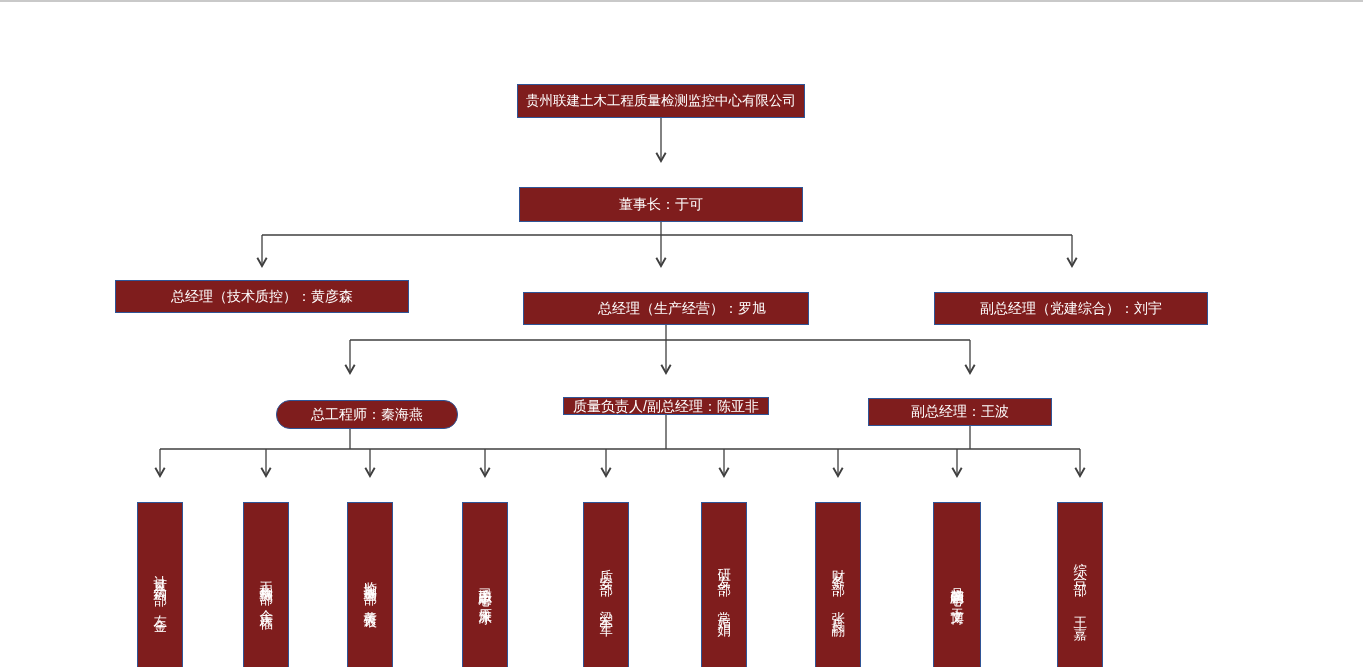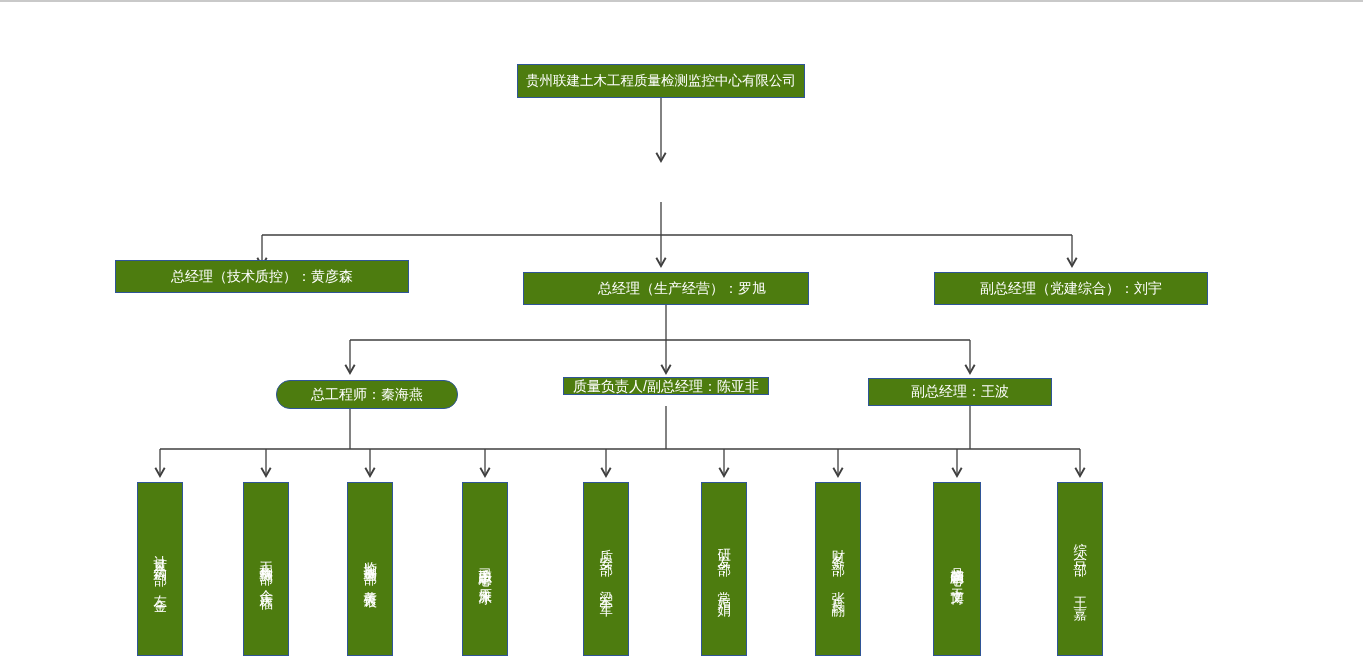--- a/index.html
+++ b/index.html
@@ -14,29 +14,30 @@
     background: #ffffff;
     border-top: 2px solid #c9c9c9;
   }
   .connectors {
     position: absolute; left: 0; top: 0;
     width: 1363px; height: 667px;
     pointer-events: none;
   }
   .node {
     position: absolute;
-    background: #4d7c0f;
+    background: #7f1d1d;
     border: 1.5px solid #2F5597;
     color: #ffffff;
     display: flex;
     align-items: center;
     justify-content: center;
     text-align: center;
     line-height: 1.15;
     white-space: nowrap;
+    margin-top: 20px;
   }
   .node.h { font-size: 14px; }
   .node.v {
     white-space: normal;
     font-size: 13.5px;
   }
   .node.v .vtext {
     writing-mode: vertical-rl;
     text-orientation: upright;
     display: block;
@@ -80,20 +81,21 @@
       <path d="M606,447 L606,474" marker-end="url(#arw)"></path>
       <path d="M724,447 L724,474" marker-end="url(#arw)"></path>
       <path d="M838,447 L838,474" marker-end="url(#arw)"></path>
       <path d="M957,447 L957,474" marker-end="url(#arw)"></path>
       <path d="M1080,447 L1080,474" marker-end="url(#arw)"></path>
     </g>
   </svg>
 
   <div class="node h" style="left:517px; top:62px; width:288px; height:34px; font-size:13.5px;">贵州联建土木工程质量检测监控中心有限公司</div>
 
+  <div class="node h" style="left:519px; top:165px; width:284px; height:35px;">董事长：于可</div>
 
   <div class="node h" style="left:115px; top:258px; width:294px; height:33px;">总经理（技术质控）：黄彦森</div>
   <div class="node h" style="left:523px; top:270px; width:286px; height:33px;padding-left:32px;">总经理（生产经营）：罗旭</div>
   <div class="node h" style="left:934px; top:270px; width:274px; height:33px;">副总经理（党建综合）：刘宇</div>
 
   <div class="node h" style="left:276px; top:378px; width:182px; height:29px;border-radius:14px;">总工程师：秦海燕</div>
   <div class="node h" style="left:563px; top:375px; width:206px; height:18px;">质量负责人/副总经理：陈亚非</div>
   <div class="node h" style="left:868px; top:376px; width:184px; height:28px;font-family:Liberation Serif, serif;">副总经理：王波</div>
 
   <div class="node v" style="left:137px; top:480px; width:46px; height:174px;">

